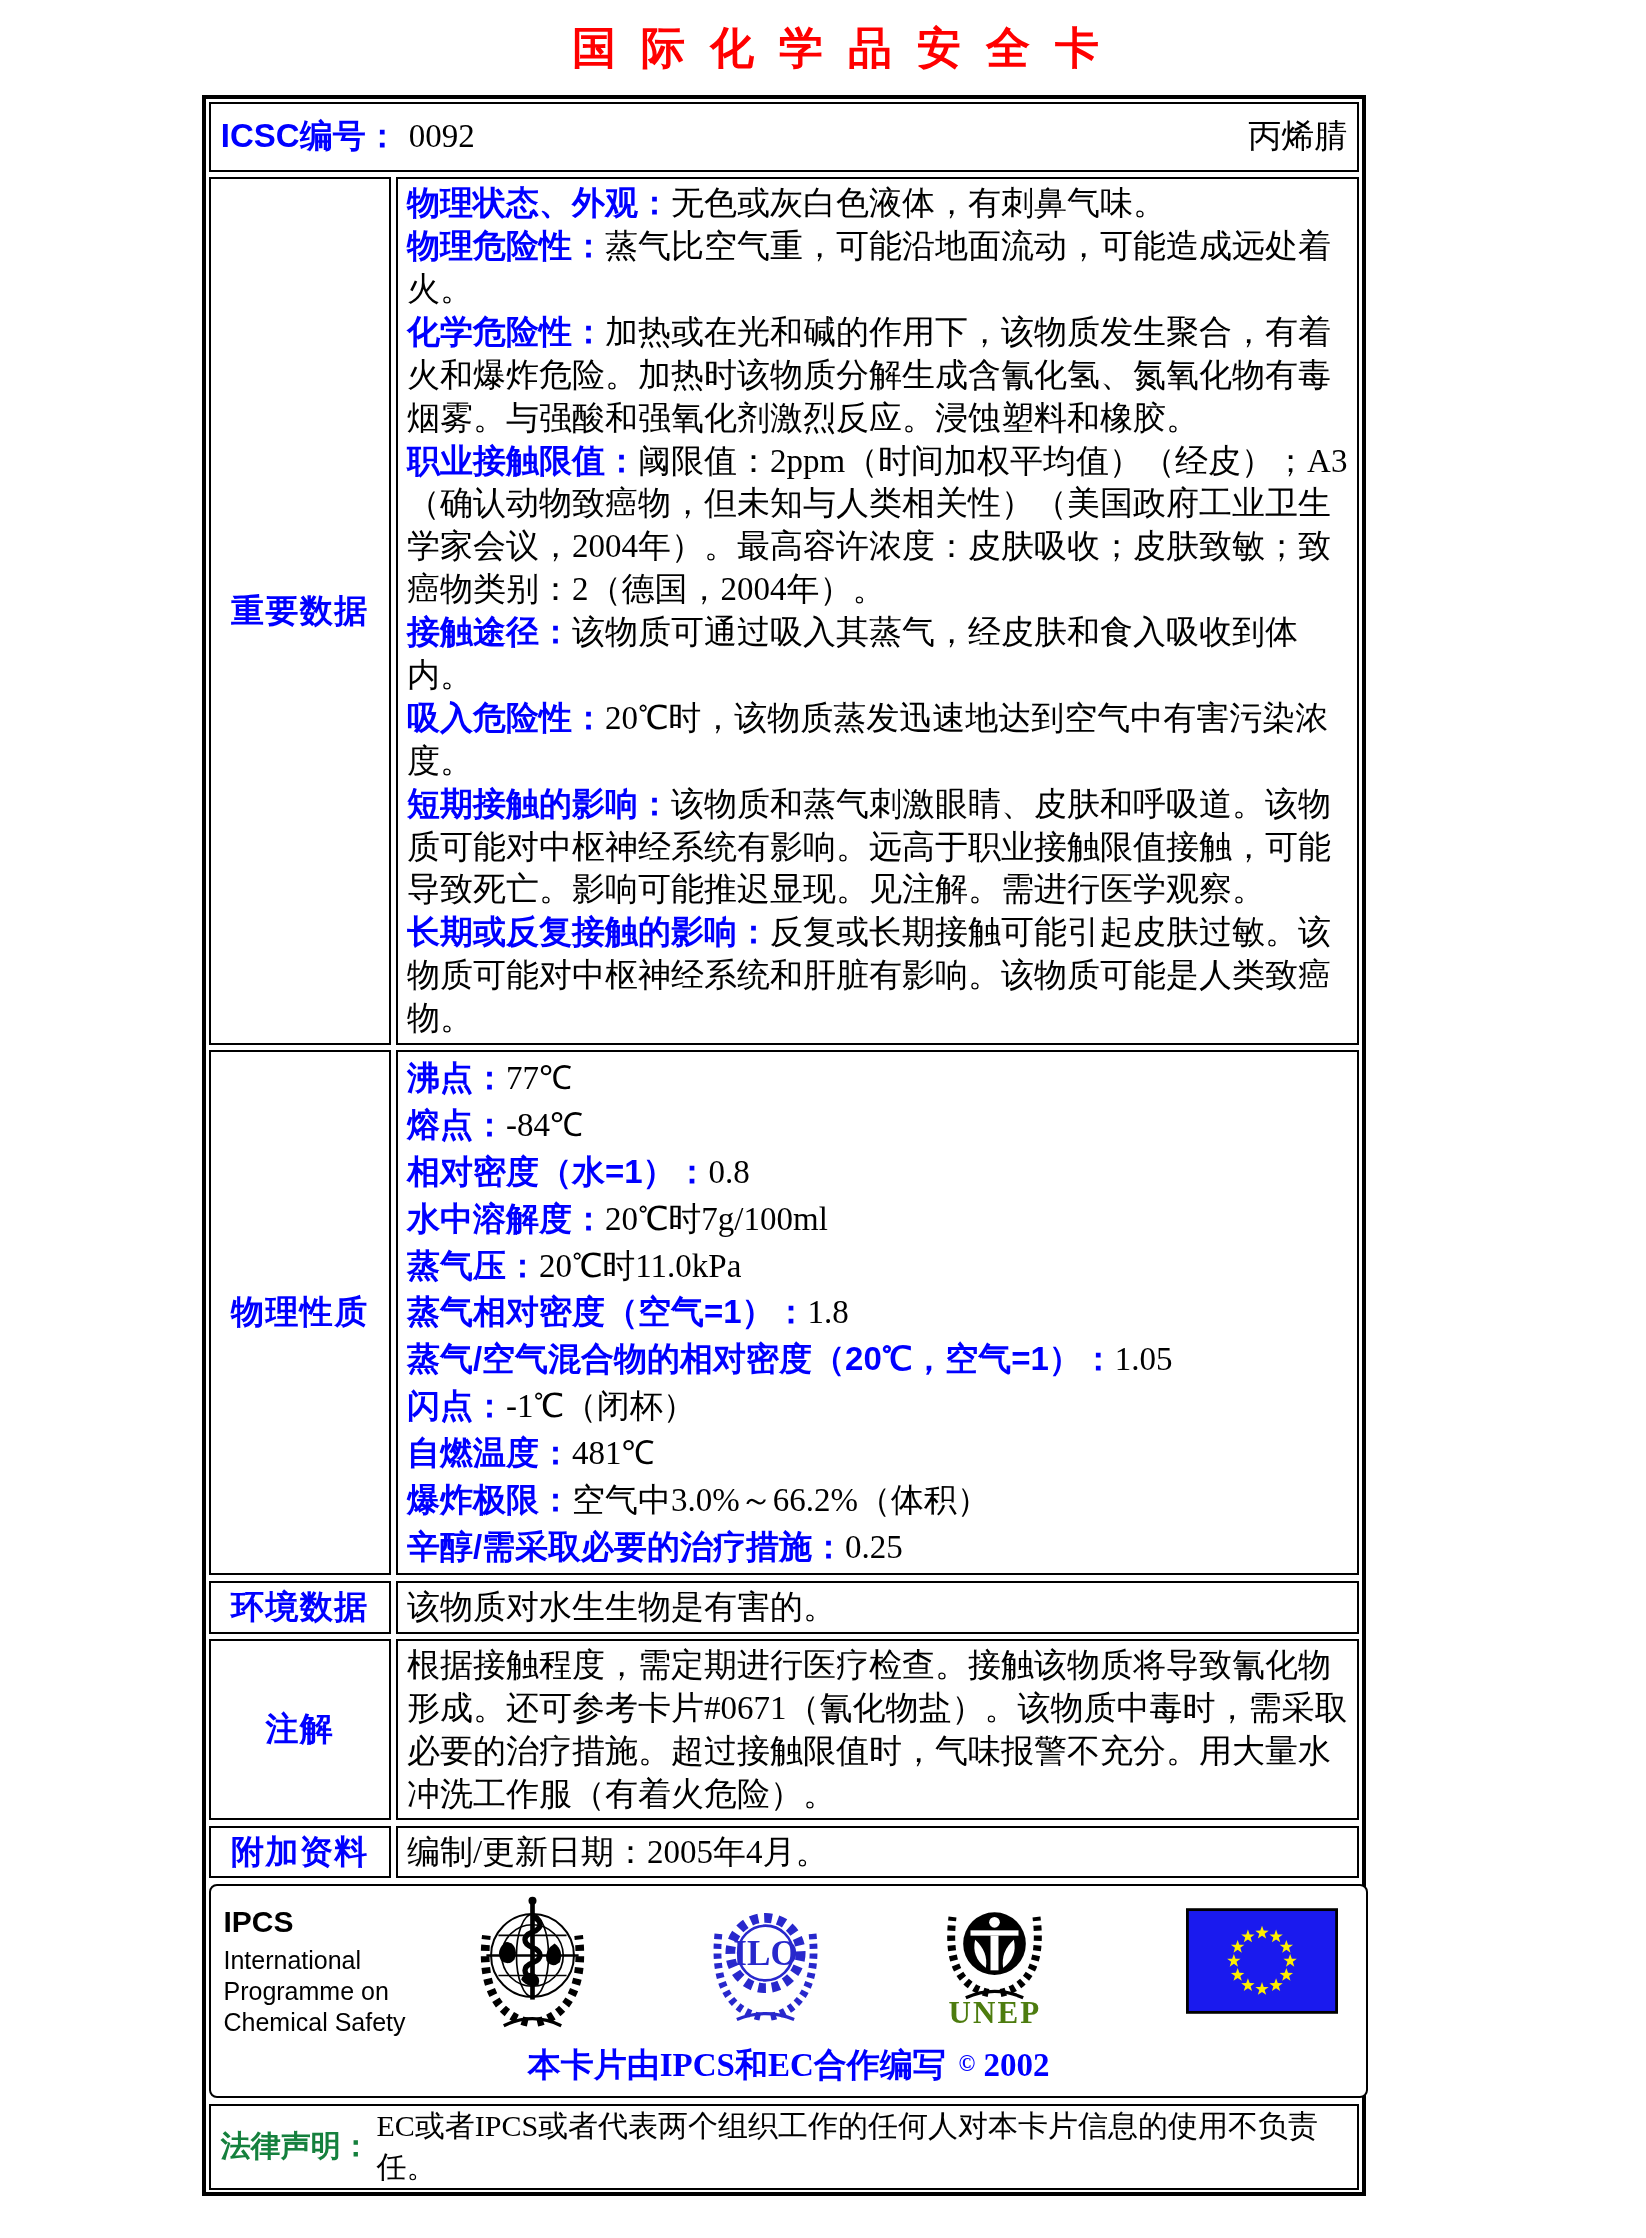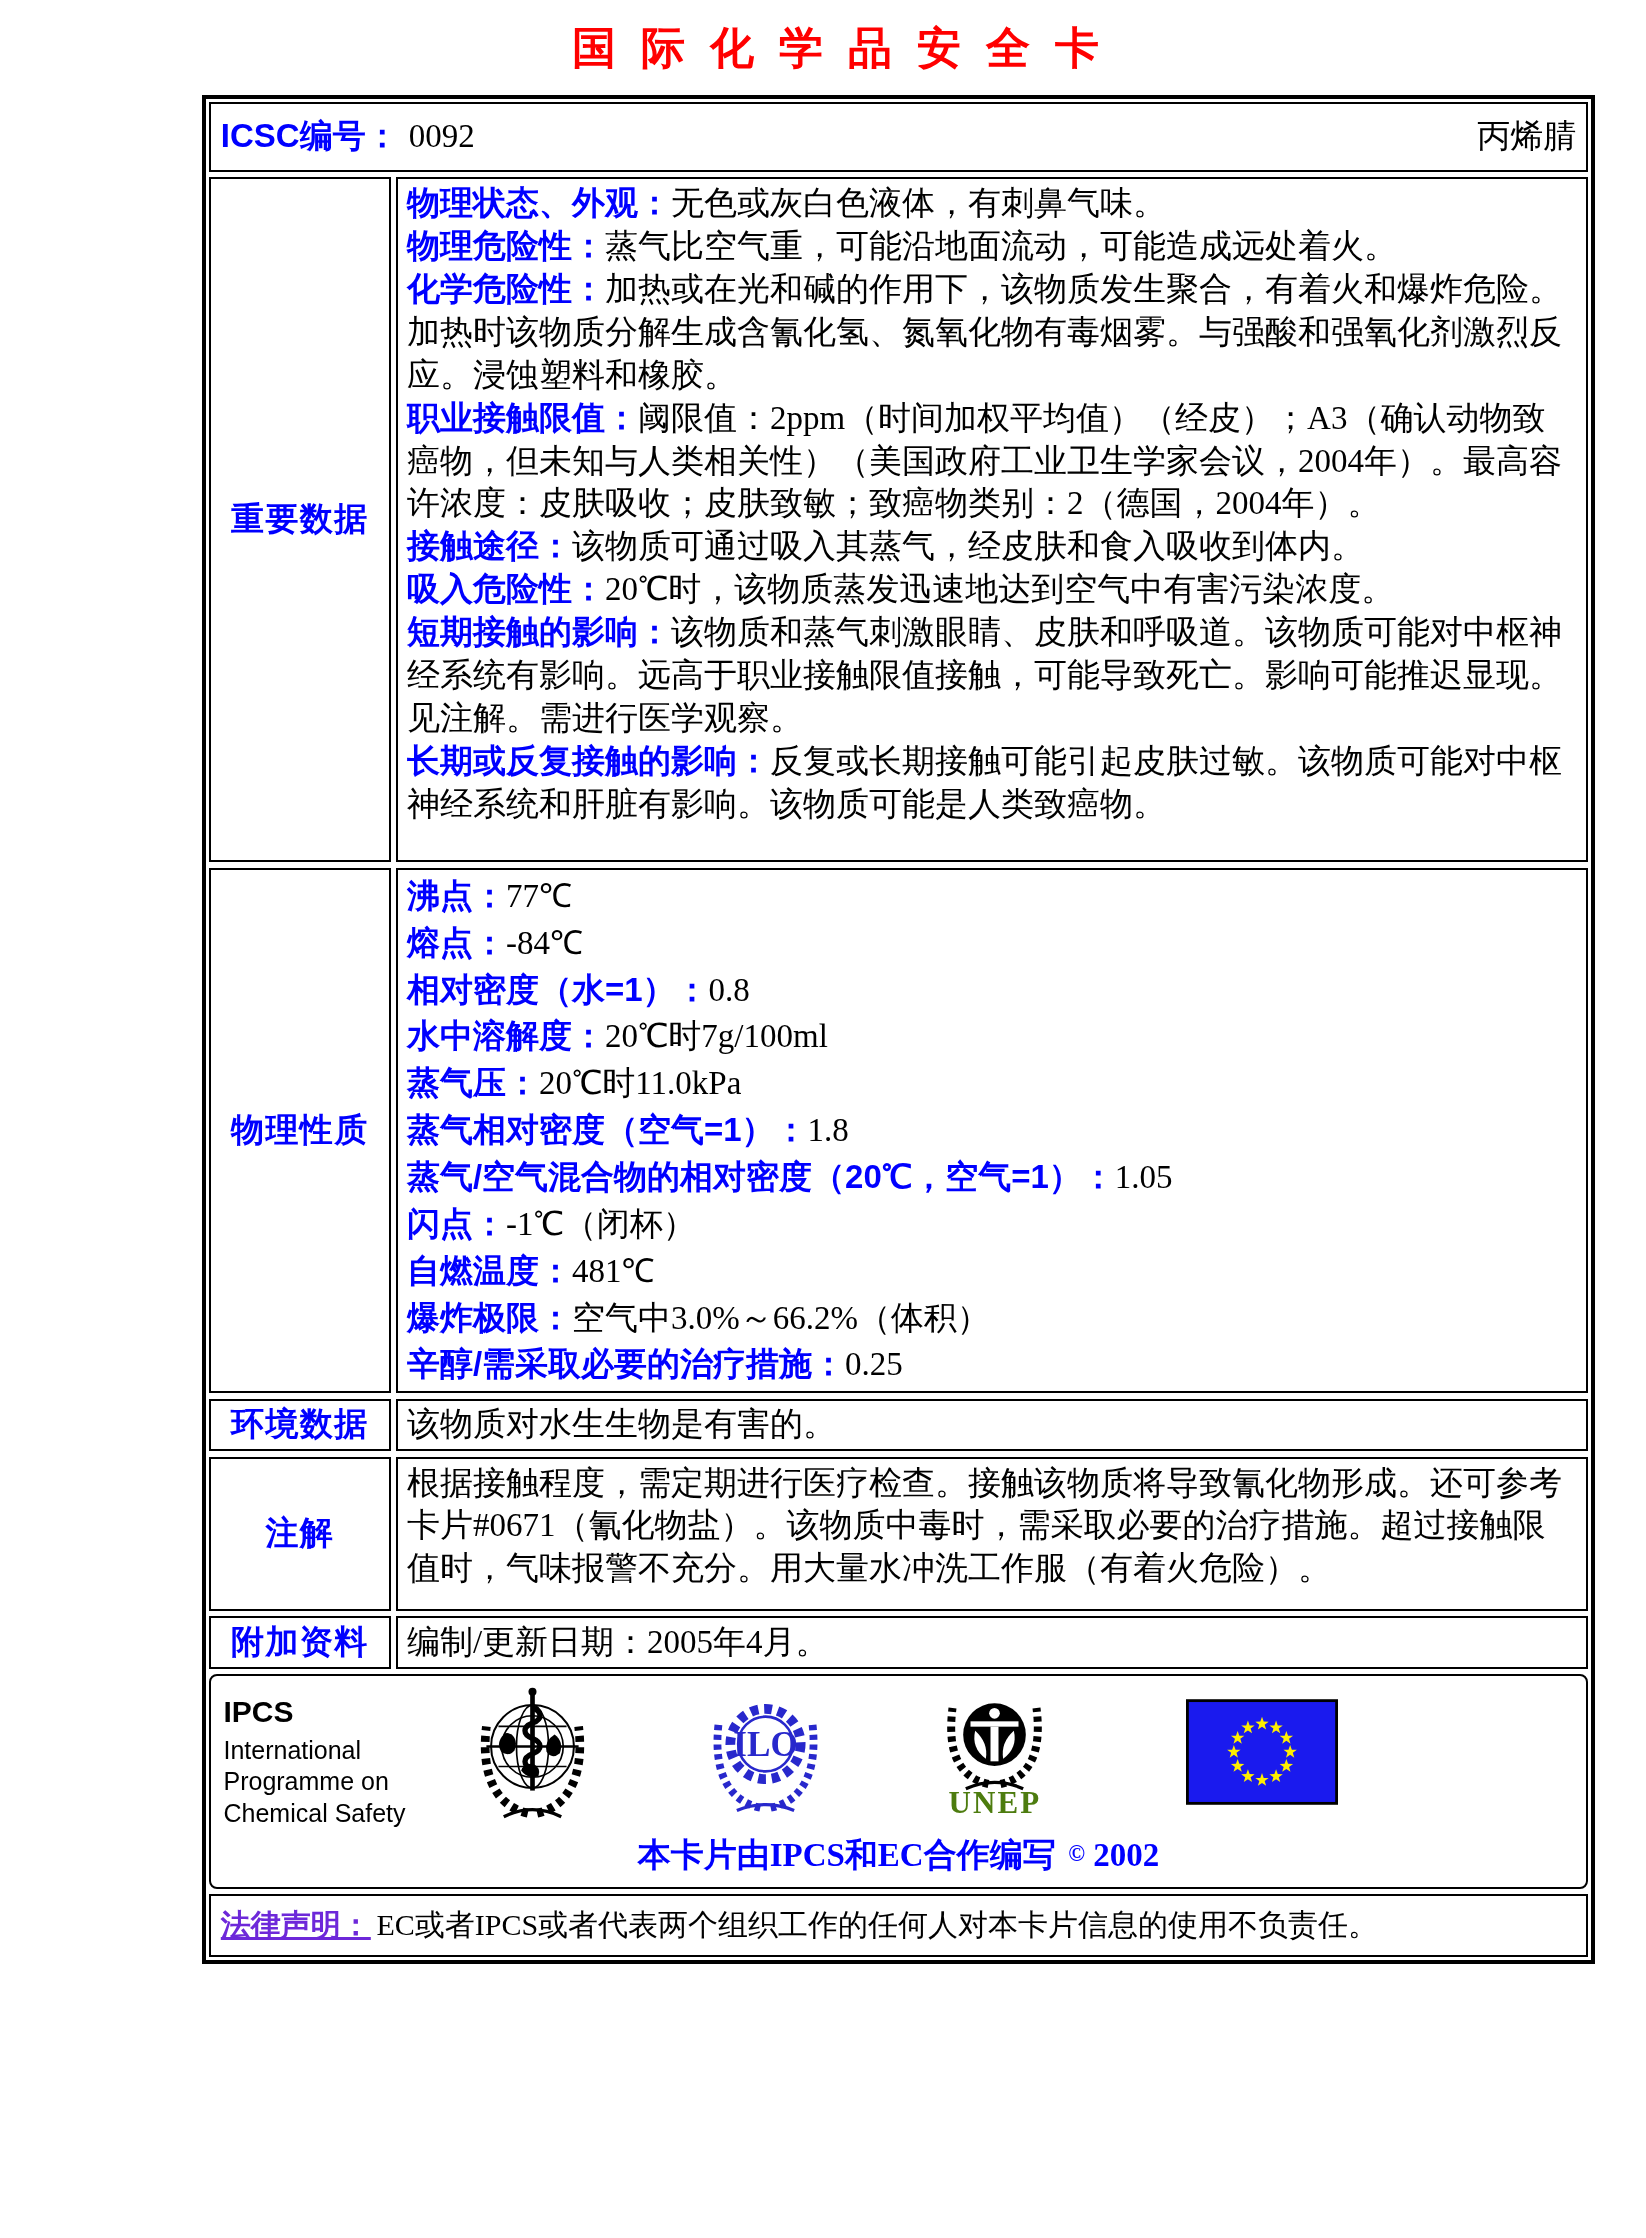--- a/index.html
+++ b/index.html
@@ -1,19 +1,19 @@
 <!DOCTYPE html>
 <html style="--title_red: #FF0000; --label_blue: #0000FF; --text_black: #000000; --ilo_blue: #2828CC; --eu_flag_blue: #1A1AEE; --eu_star_yellow: #FFEE00;font-size:11.3px"><head>
 <meta charset="utf-8">
 <style>
   html,body{margin:0;padding:0;background:#fff;}
   body{width:1647px;height:2239px;position:relative;font-family:"Liberation Serif",serif;color:var(--text_black,#000);}
   .title-wrap{position:absolute;left:202px;top:25px;width:1267px;text-align:center;}
   .page-title{font-size:44px;font-weight:bold;color:var(--title_red,#f00);letter-spacing:25px;text-indent:25px;line-height:1.1;white-space:nowrap;}
-  .card{position:absolute;left:202px;top:95px;width:1393px;box-sizing:border-box;border:4.2px solid #000;padding:2.8px;display:flex;flex-direction:column;gap:5.6px;background:#fff;}
+  .card{position:absolute;left:202px;top:95px;width:1164px;box-sizing:border-box;border:4.2px solid #000;padding:2.8px;display:flex;flex-direction:column;gap:5.6px;background:#fff;}
   .row{display:flex;gap:5.6px;}
   .cell{border:2.1px solid #000;box-sizing:border-box;background:#fff;}
   .k{color:var(--label_blue,#00f);font-family:"Liberation Sans",sans-serif;font-weight:bold;}
   .v{color:var(--text_black,#000);}
   .header-cell{flex:1;min-height:70px;display:flex;align-items:center;padding:0 10px;font-size:33px;}
   .header-cell .num{margin-left:10px;}
   .chem-name{margin-left:auto;}
   .label-cell{flex:0 0 182px;display:flex;align-items:center;justify-content:center;text-align:center;color:var(--label_blue,#00f);font-family:"Liberation Sans",sans-serif;font-weight:bold;font-size:33px;letter-spacing:1.4px;}
   .content-cell{flex:1;padding:2.8px 8.5px;font-size:33px;line-height:1.30;}
   .para{margin:0;word-break:break-word;}
@@ -29,21 +29,21 @@
   .logo{flex:0 0 auto;}
   .who{margin-left:27px;margin-top:1.4px;color:#000;}
   .ilo{margin-left:104px;margin-top:4.2px;color:var(--ilo_blue,#2828CC);}
   .unep{margin-left:100px;margin-top:4.2px;color:#000;text-align:center;}
   .unep-text{font-family:"Liberation Serif",serif;font-weight:bold;font-size:31px;letter-spacing:2.1px;line-height:1;margin-top:-4.2px;color:#4d7c0f;}
   .eu{margin-left:128px;margin-top:15.5px;}
   .caption-line{text-align:center;font-size:33px;font-weight:bold;color:var(--label_blue,#00f);padding:4.2px 0 8.5px;}
   .copyright{margin-left:12.7px;}
   .c-sym{font-size:0.68em;vertical-align:0.22em;}
   .legal-cell{flex:1;min-height:63px;display:flex;align-items:center;padding:0 10px;font-size:30px;}
-  .legal-label{color:#6d28d9;font-family:"Liberation Sans",sans-serif;font-weight:bold;margin-right:5.6px;white-space:nowrap;text-decoration:underline;}
+  .legal-label{color:#15803d;font-family:"Liberation Sans",sans-serif;font-weight:bold;margin-right:5.6px;white-space:nowrap;}
   svg{display:block;}
 </style>
 </head>
 <body>
 
 <div class="title-wrap">
   <div class="page-title">国际化学品安全卡</div>
 </div>
 
 <div class="card">

